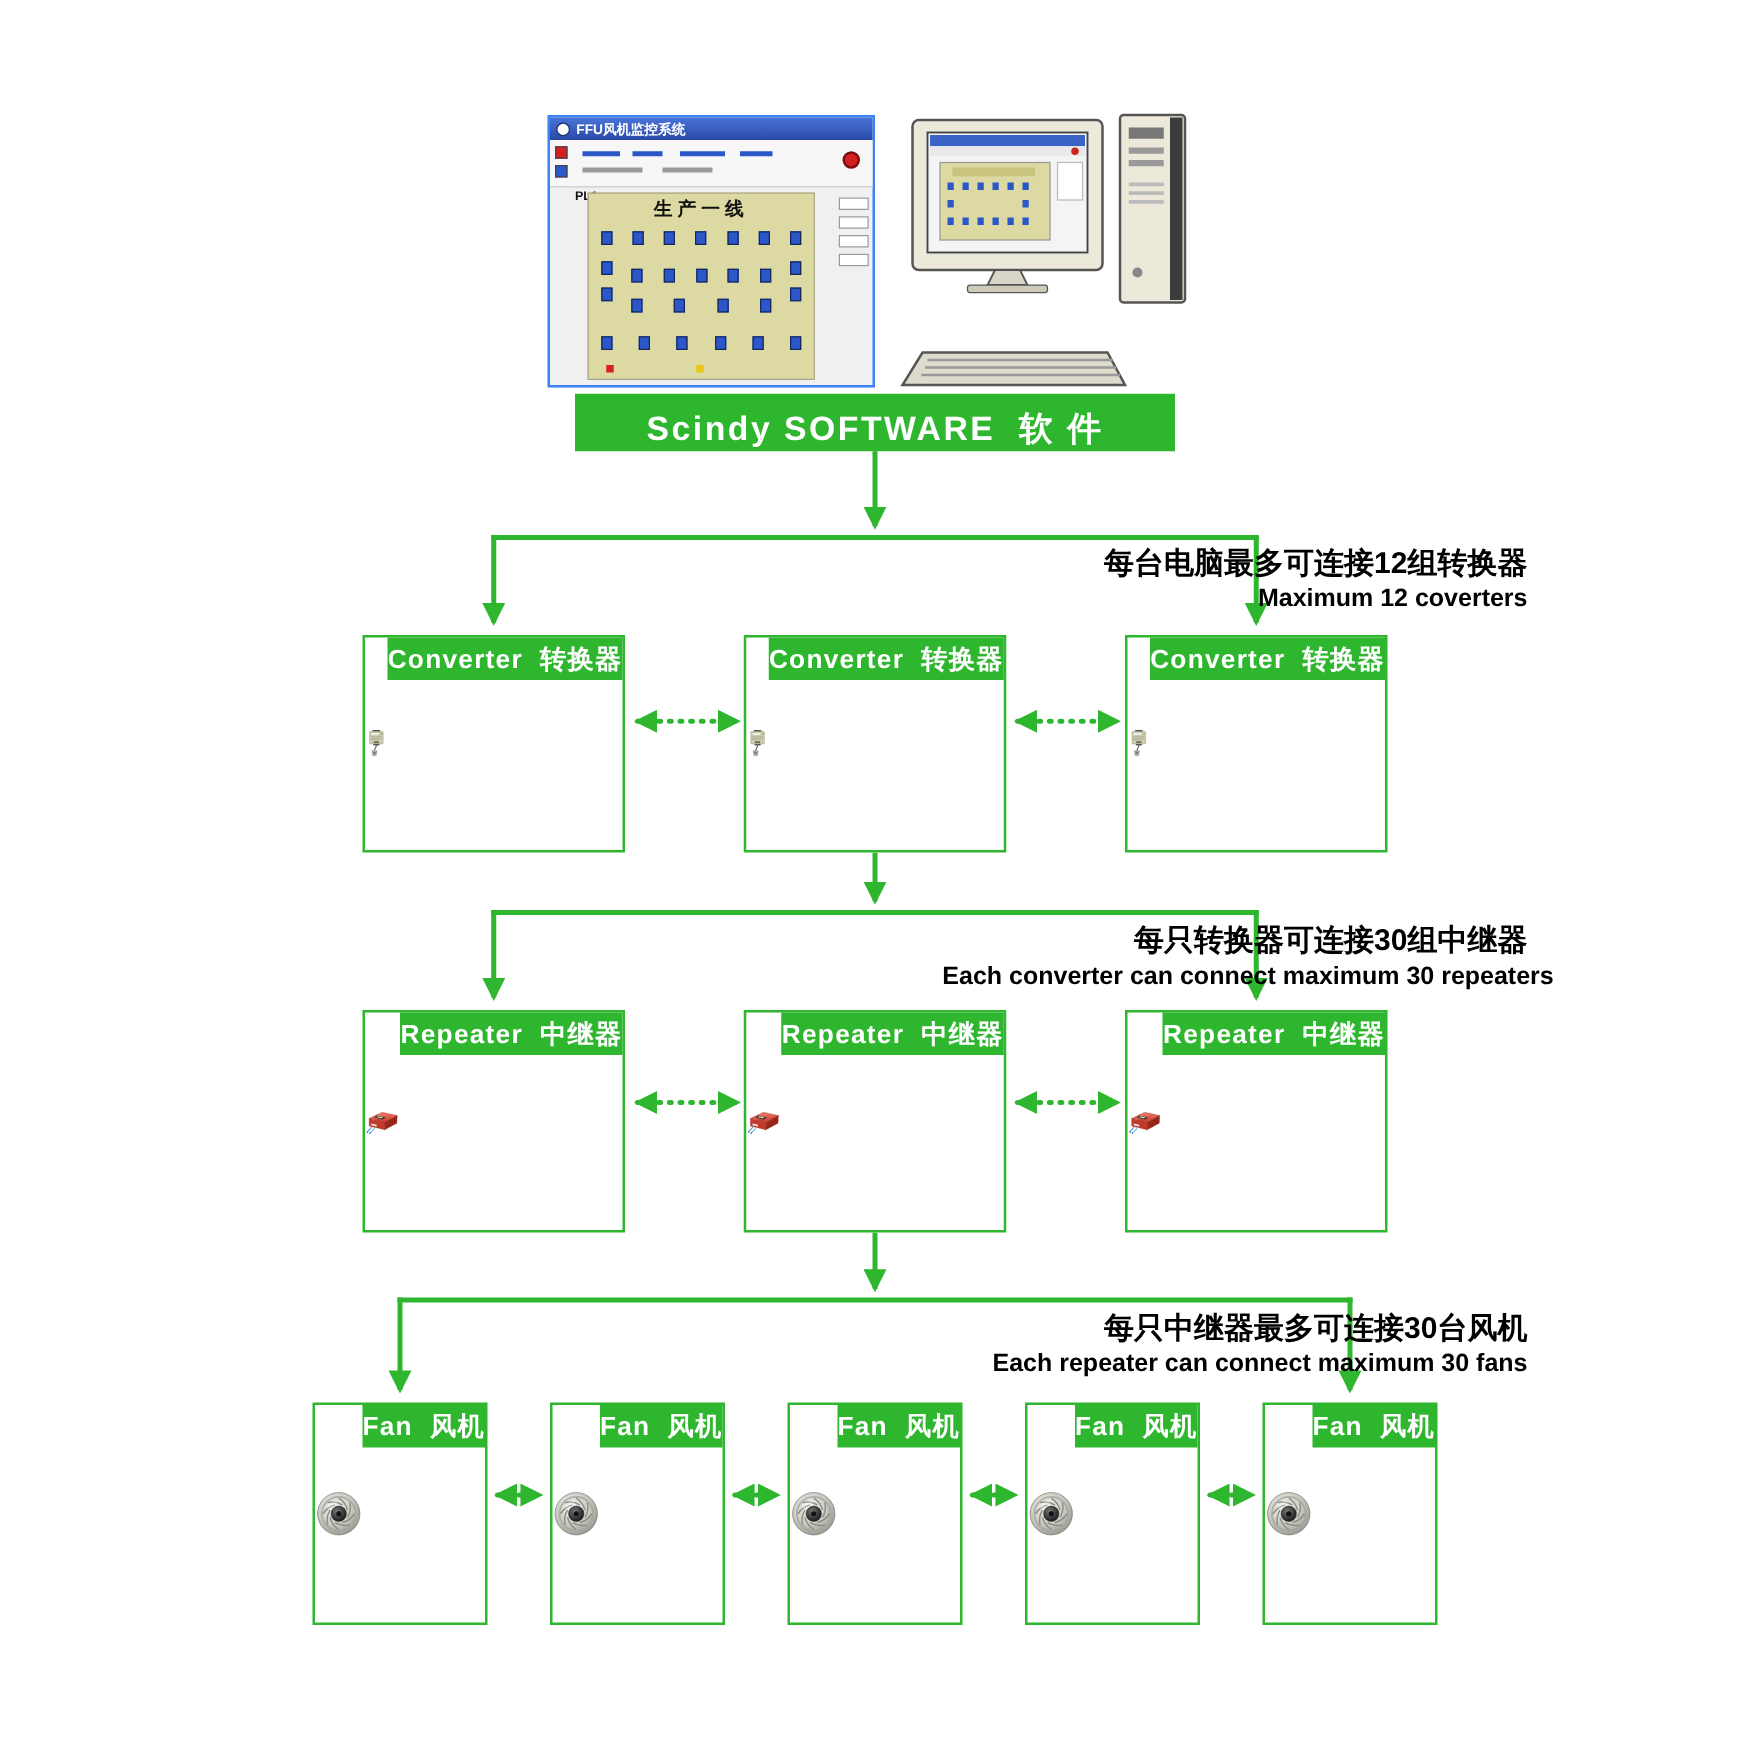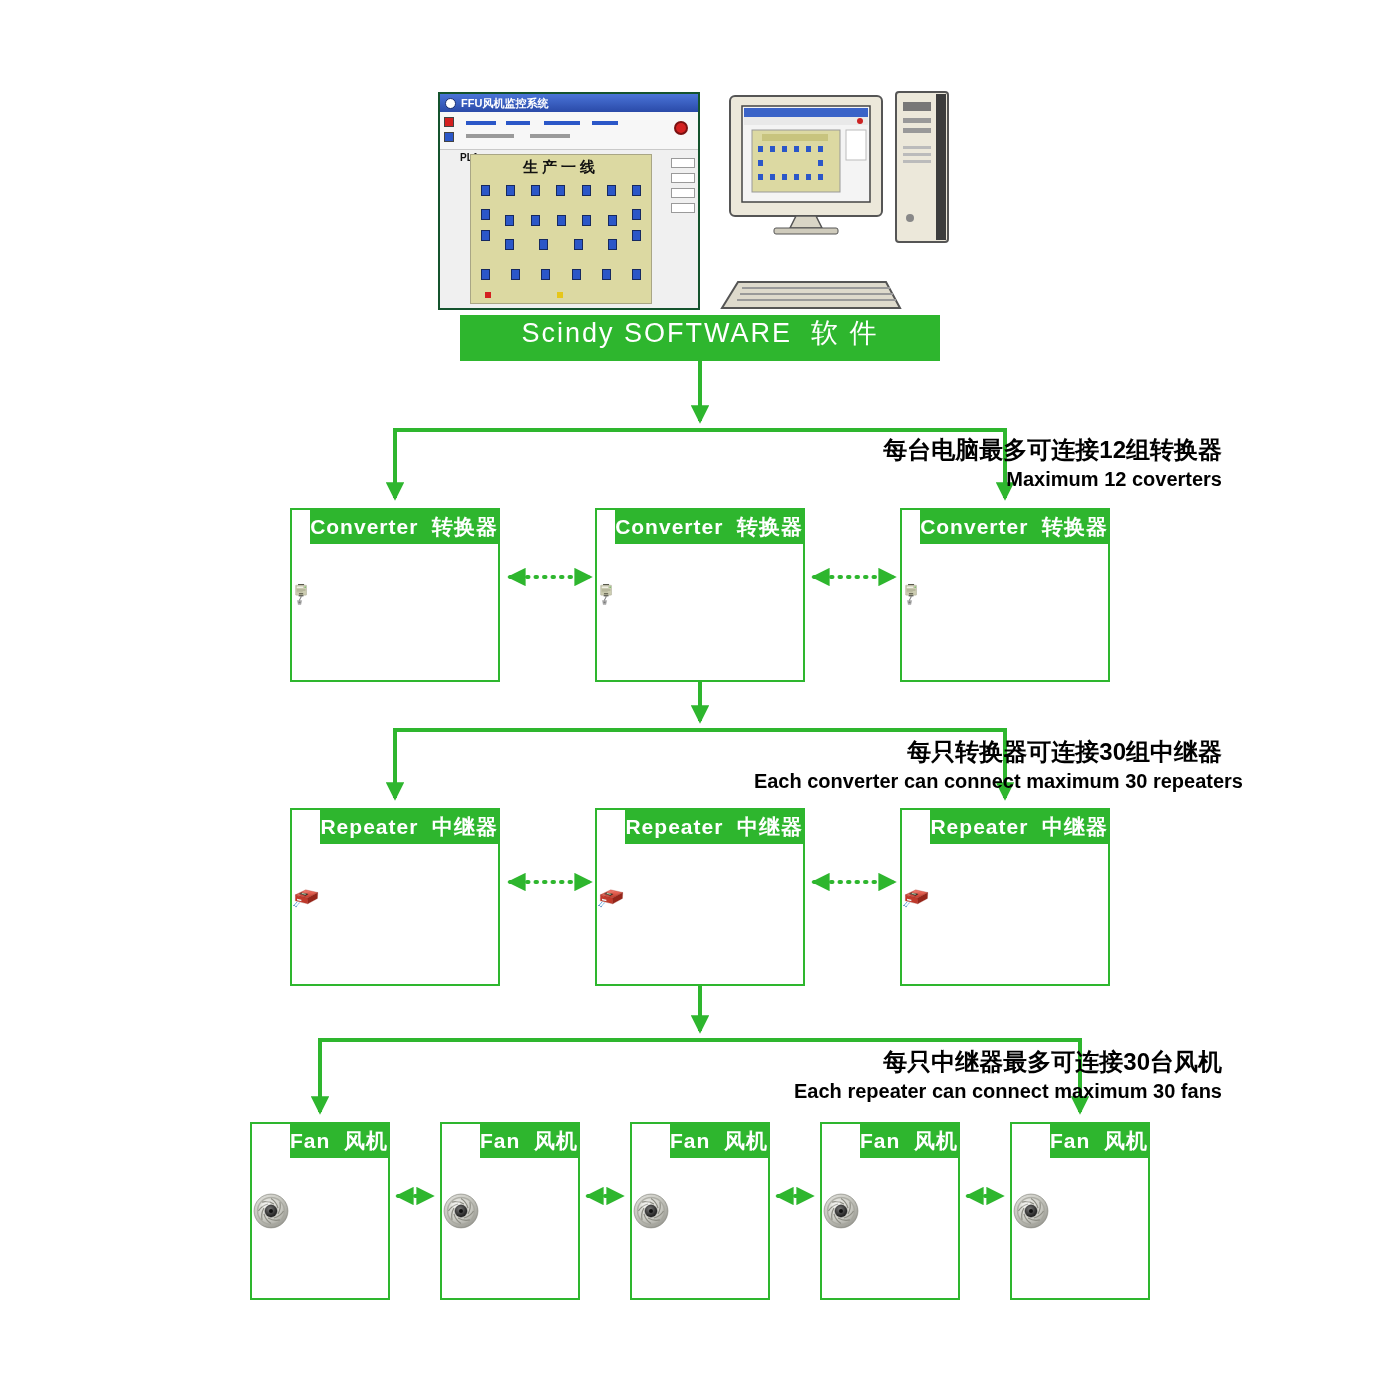--- a/index.html
+++ b/index.html
@@ -6,42 +6,42 @@
   html, body { margin: 0; padding: 0; background: #fff; }
   .canvas {
     position: relative; width: 1400px; height: 1400px; background: #fff;
     font-family: "Liberation Sans", "DejaVu Sans", sans-serif; overflow: hidden;
   }
   .connectors { position: absolute; left: 0; top: 0; z-index: 1; }
 
   
   .banner {
     position: absolute; left: 460px; top: 315px; width: 480px; height: 46px;
-    background: #2eb62e; color: #fff; display: flex; align-items: flex-start; justify-content: center;
-    font-size: 27px; font-weight: normal; letter-spacing: 2px; z-index: 2; white-space: pre;
+    background: #2eb62e; color: #fff; display: flex; align-items: flex-end; justify-content: center;
+    font-size: 27px; font-weight: bold; letter-spacing: 2px; z-index: 2; white-space: pre;
   }
 
   
   .note { position: absolute; left: 0; width: 1222px; text-align: right; color: #000; z-index: 2; white-space: pre; }
   .note.zh { font-size: 24px; font-weight: bold; }
   .note.en { font-size: 20px; font-weight: bold; }
 
   
   .node {
     position: absolute; background: #fff; border: 2px solid #2eb62e;
     display: flex; flex-direction: row; z-index: 2;
   }
   .node-img { flex: 1; display: flex; align-items: center; justify-content: center; overflow: hidden; }
   .node-label {
     height: 34px; background: #2eb62e; color: #fff; font-weight: bold; font-size: 21px;
     display: flex; align-items: center; justify-content: center; letter-spacing: 1px; white-space: pre;
   }
 
   
-  .screenshot { position: absolute; left: 438px; top: 92px; width: 262px; height: 218px; background: #f0f0f0; border: 2px solid #14532d; z-index: 2; }
+  .screenshot { position: absolute; left: 438px; top: 92px; width: 262px; height: 218px; background: #f0f0f0; border: 2px solid #3b82f6; z-index: 2; }
   .ss-title { height: 18px; background: linear-gradient(#4a74d8, #2a4aa8); color: #fff; font-size: 11px; font-weight: bold; display: flex; align-items: center; gap: 5px; padding: 0 5px; }
   .ss-logo { width: 11px; height: 11px; border-radius: 50%; background: #fff; border: 1px solid #1a2f70; flex: 0 0 auto; }
   .ss-toolbar { position: relative; height: 38px; background: #f7f7f7; border-bottom: 1px solid #c9c9c9; }
   .chip { position: absolute; height: 4px; background: #2b57c8; }
   .chip.gray { background: #9a9a9a; }
   .ss-btn-red { position: absolute; right: 10px; top: 9px; width: 14px; height: 14px; border-radius: 50%; background: #d42020; border: 2px solid #7a1010; }
   .icon-sm { position: absolute; width: 10px; height: 10px; border: 1px solid #444; }
   .ss-pl { position: absolute; left: 20px; top: 58px; font-size: 10px; font-weight: bold; color: #111; }
   .ss-main { position: absolute; left: 30px; top: 60px; width: 182px; height: 150px; background: #dcd9a2; border: 1px solid #a9a685; }
   .ss-head { margin-top: 3px; text-align: center; font-size: 15px; font-weight: bold; letter-spacing: 4px; color: #111; }

